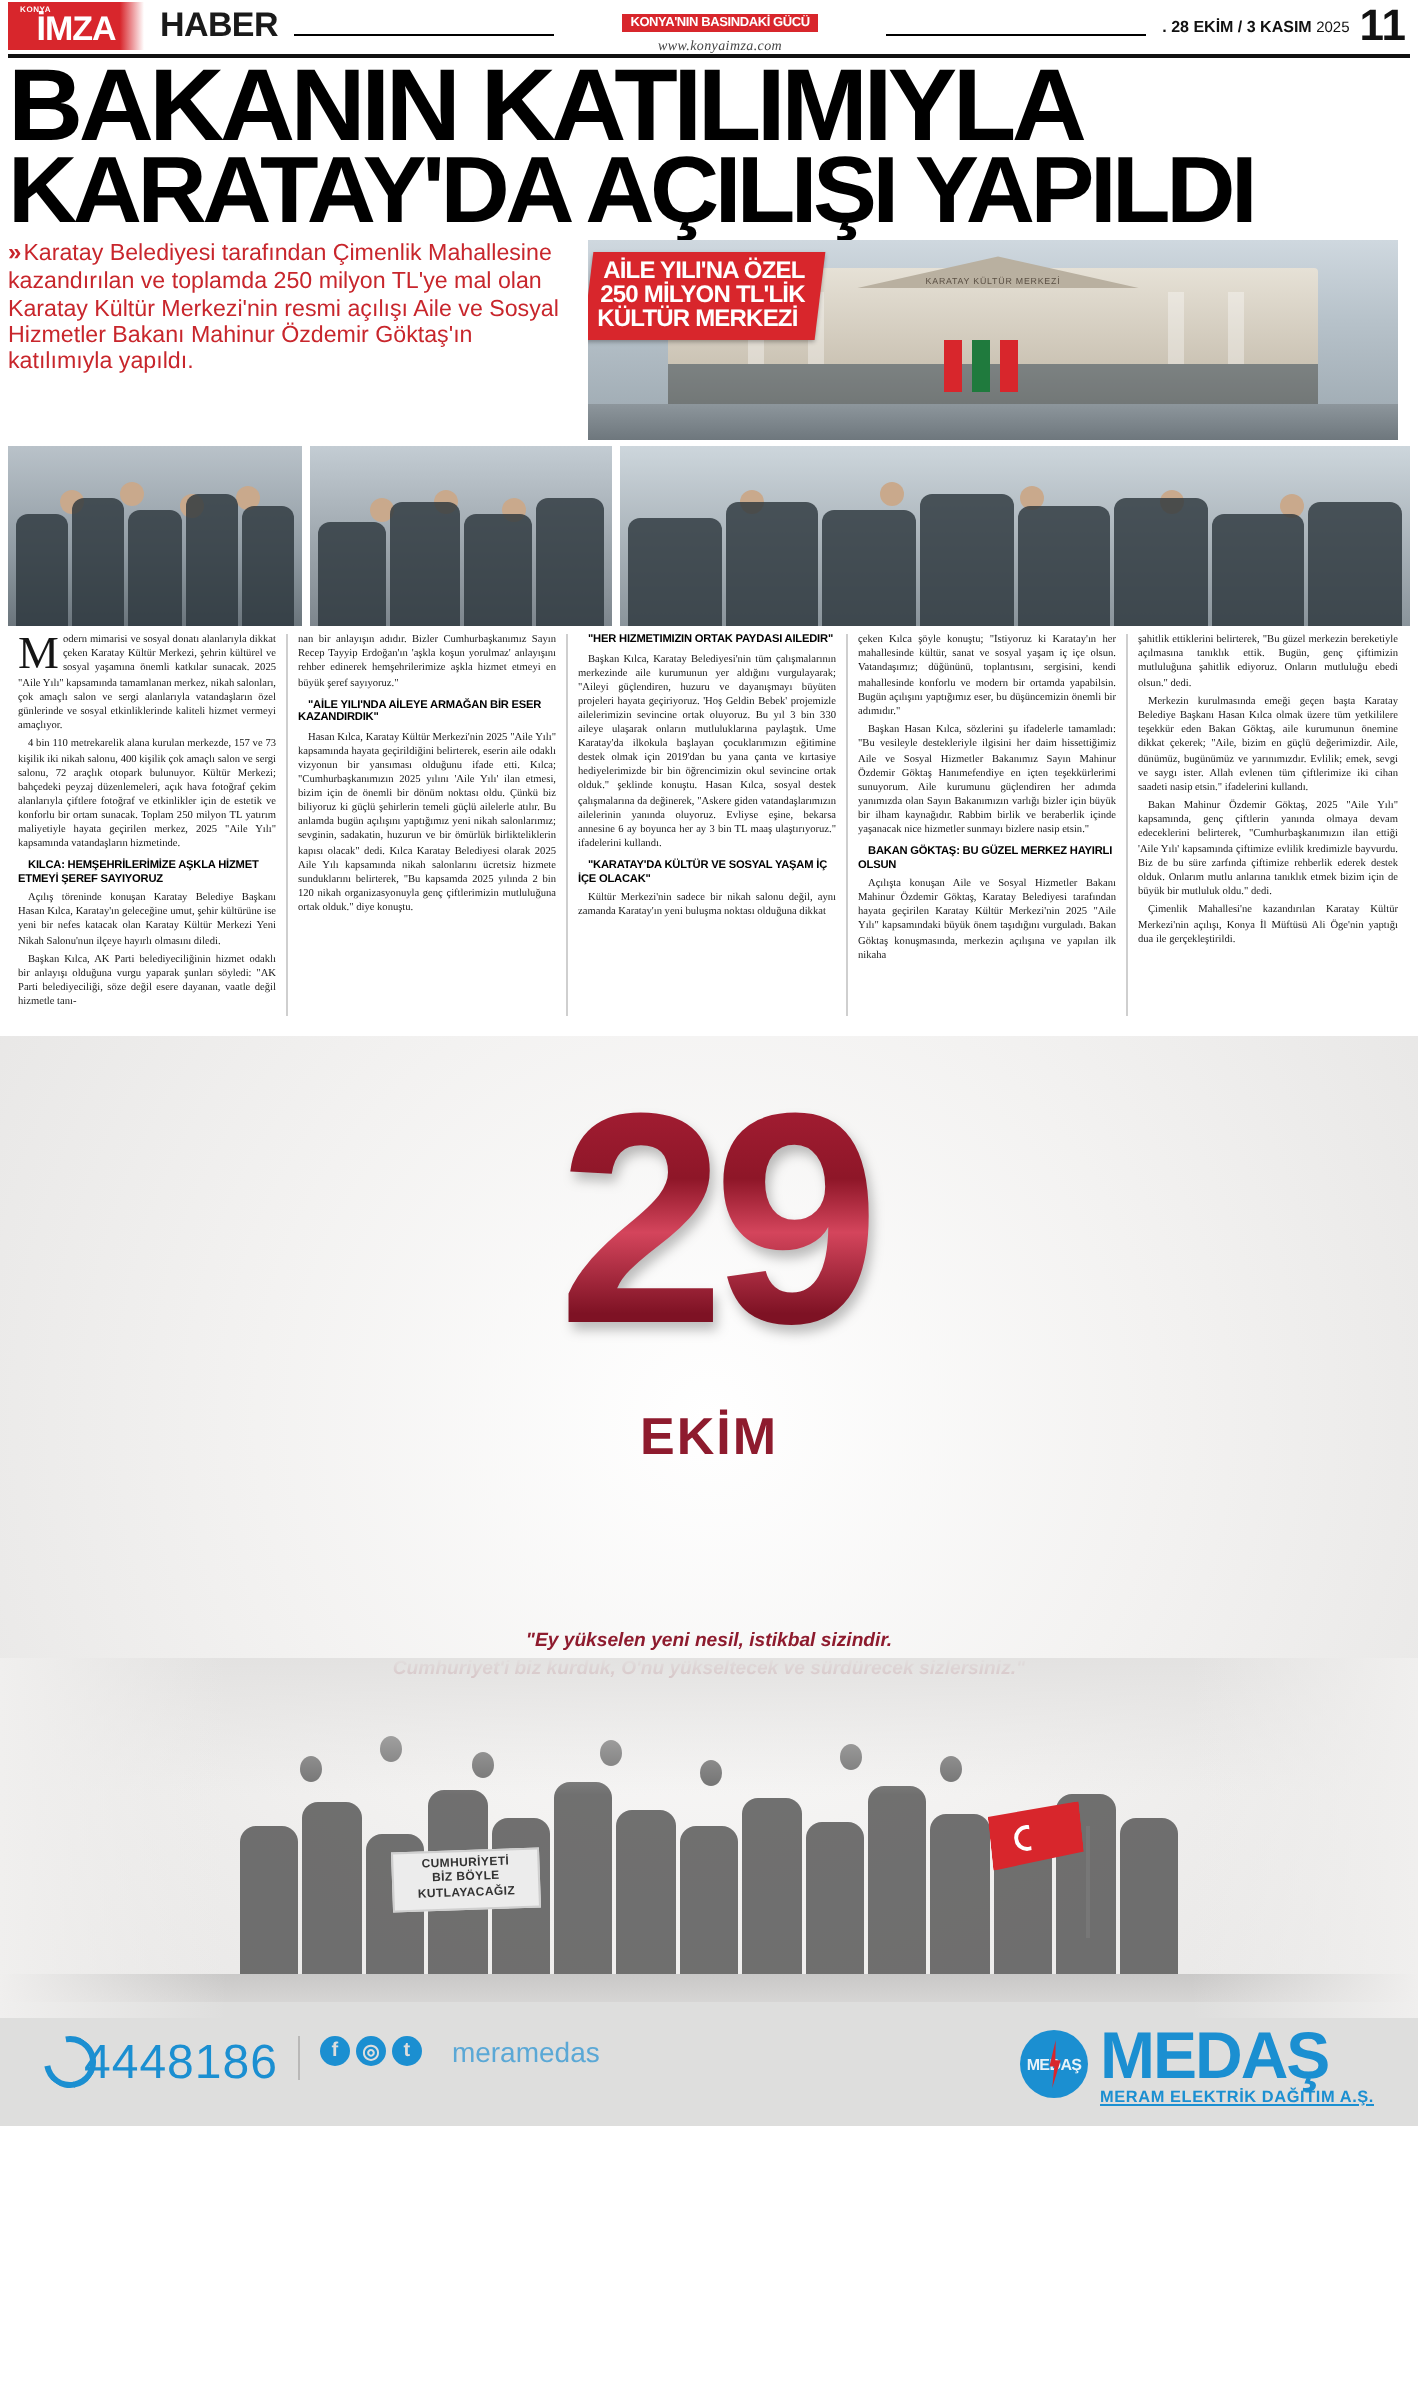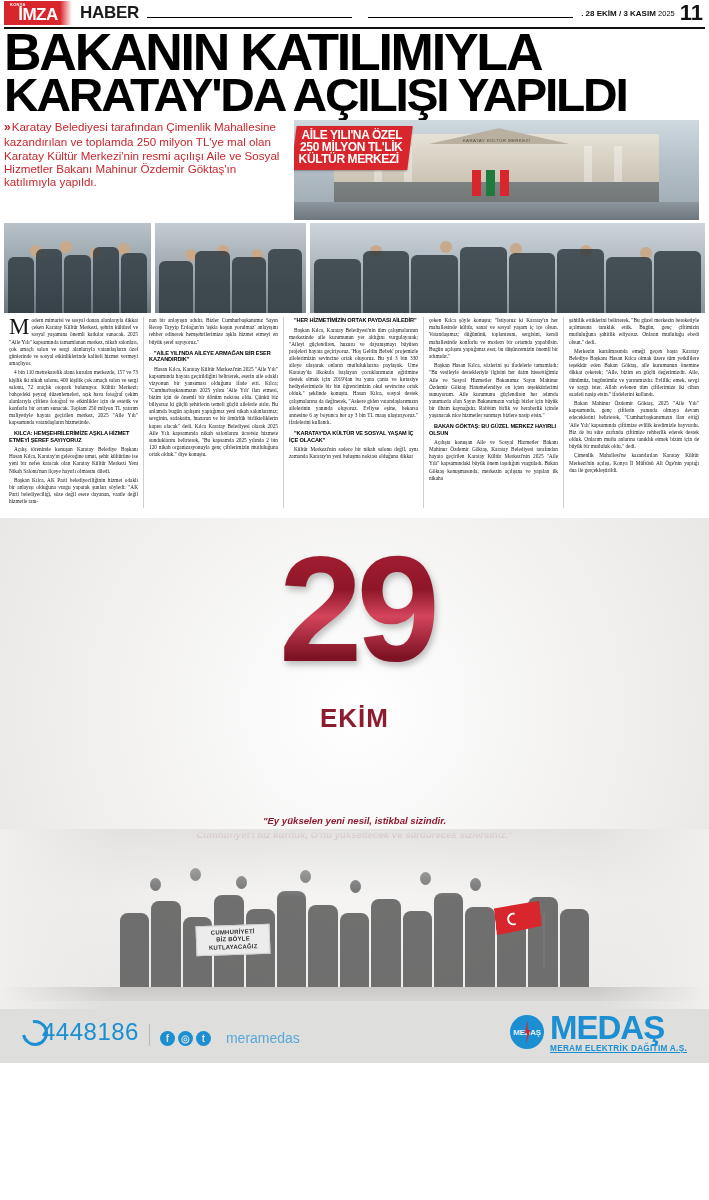--- a/index.html
+++ b/index.html
@@ -327,21 +327,21 @@
     background: linear-gradient(180deg,#c9c8c7,#dedddc);
   }
 
   
   .footer-bar {
     position:absolute; left:0; right:0; bottom:0; height: 62px;
     background: #dededd;
     display:flex; align-items:center; justify-content: space-between;
     padding: 0 22px;
   }
-  .foot-left { display:flex; align-items:flex-end; gap: 10px; }
+  .foot-left { display:flex; align-items:flex-start; gap: 10px; }
   .phone-ring {
     width: 26px; height: 26px; border: 3px solid #1b8fd1;
     border-radius: 50%; border-left-color: transparent;
     transform: rotate(35deg);
     margin-right: -16px;
   }
   .phone-num {
     font-family: "Liberation Sans", sans-serif;
     font-size: 24px; color: #1b8fd1; letter-spacing: .5px;
   }
@@ -390,20 +390,24 @@
 <div class="page">
 
   <div class="masthead">
     <div class="logo-imza">
       <span class="konya">KONYA</span>
       <span class="imza-word">İMZA</span>
     </div>
     <div class="logo-fade"></div>
     <div class="haber-word">HABER</div>
     <div class="rule-left"></div>
+    <div class="center-slug">
+      <div class="slug-red">KONYA'NIN BASINDAKİ GÜCÜ</div>
+      <div class="slug-url">www.konyaimza.com</div>
+    </div>
     <div class="rule-right"></div>
     <div class="date-line">
       <span>. 28 EKİM / 3 KASIM</span>
       <span class="yr">2025</span>
     </div>
     <div class="page-no">11</div>
   </div>
   <div class="masthead-underline"></div>
 
   <div class="headline">

